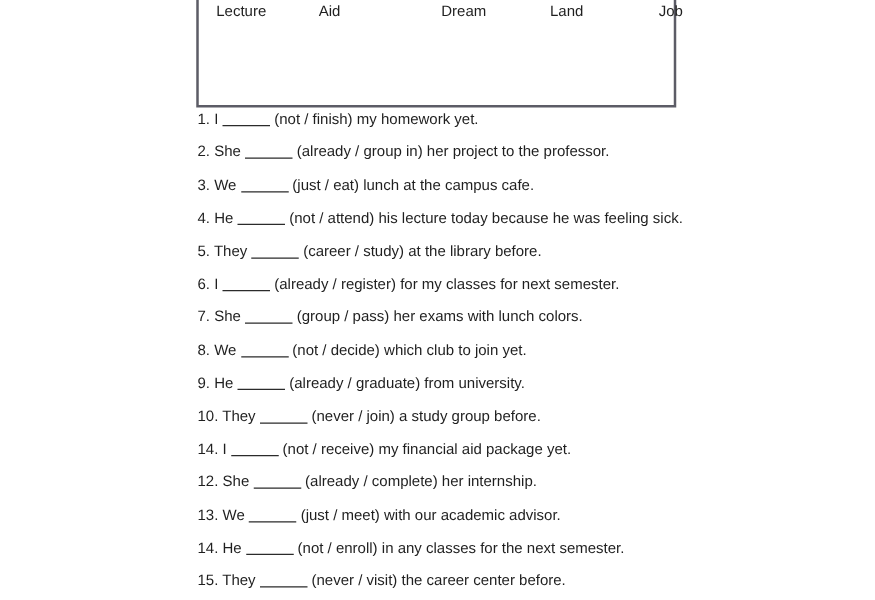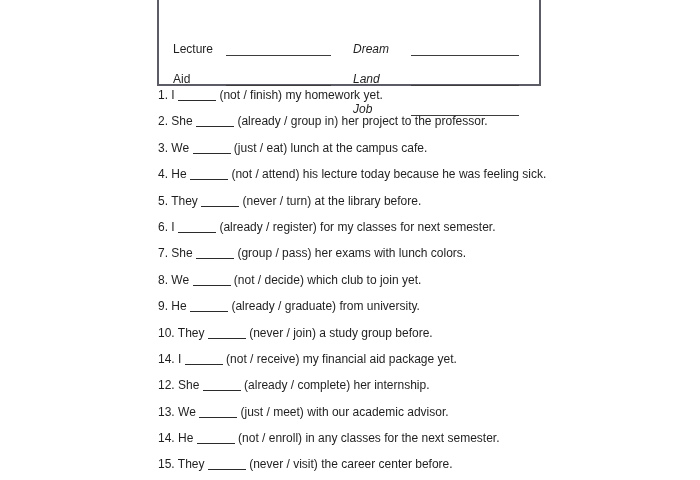--- a/index.html
+++ b/index.html
@@ -29,39 +29,37 @@
     border: 2px solid #5c5c66;
     padding: 20px 0 0 14px;
     background: #ffffff;
   }
   .vocab-columns {
     display: flex;
     gap: 22px;
   }
   .vocab-col {
     display: flex;
-    flex-direction: column;
-    gap: 16px;
-    margin-top: 40px;
+    gap: 29px;
   }
   .vocab-col.col-left  { width: 158px; }
   .vocab-col.col-right { width: 166px; }
   .vocab-row {
     display: flex;
     align-items: stretch;
     height: 14px;
     line-height: 14px;
   }
   .vocab-term {
     box-sizing: border-box;
     padding-right: 4px;
     white-space: nowrap;
   }
   .col-left  .vocab-term { min-width: 53px; }
-  .col-right .vocab-term { min-width: 58px; font-style: italic; }
+  .col-right .vocab-term { min-width: 58px; }
   .vocab-line {
     flex: 1;
     border-bottom: 1.5px solid #3d3d3d;
   }
 
   
   .exercise-list {
     position: absolute;
     left: 158px;
     top: 88px;
@@ -150,21 +148,21 @@
       <span>He</span>
       <span class="blank"></span>
       <span>(not / attend)</span>
       <span>his lecture today because he was feeling sick.</span>
     </div>
 
     <div class="ex-row">
       <span>5.</span>
       <span>They</span>
       <span class="blank"></span>
-      <span>(never / turn)</span>
+      <span>(career / study)</span>
       <span>at the library before.</span>
     </div>
 
     <div class="ex-row">
       <span>6.</span>
       <span>I</span>
       <span class="blank"></span>
       <span>(already / register)</span>
       <span>for my classes for next semester.</span>
     </div>

